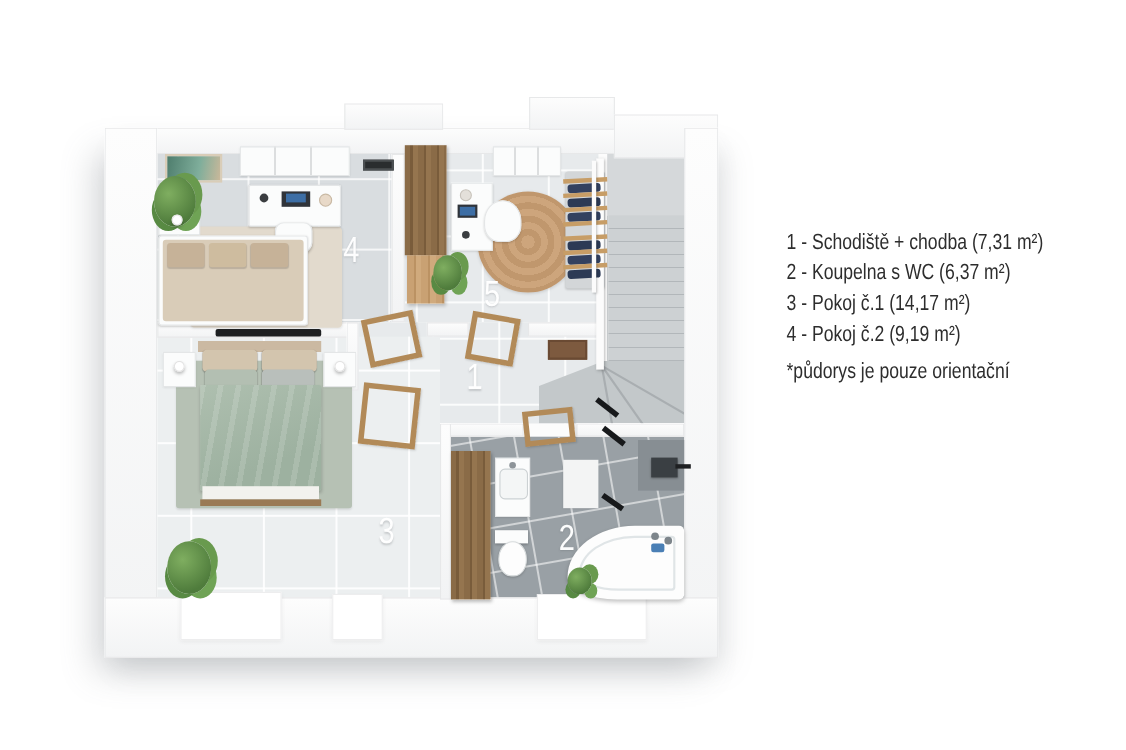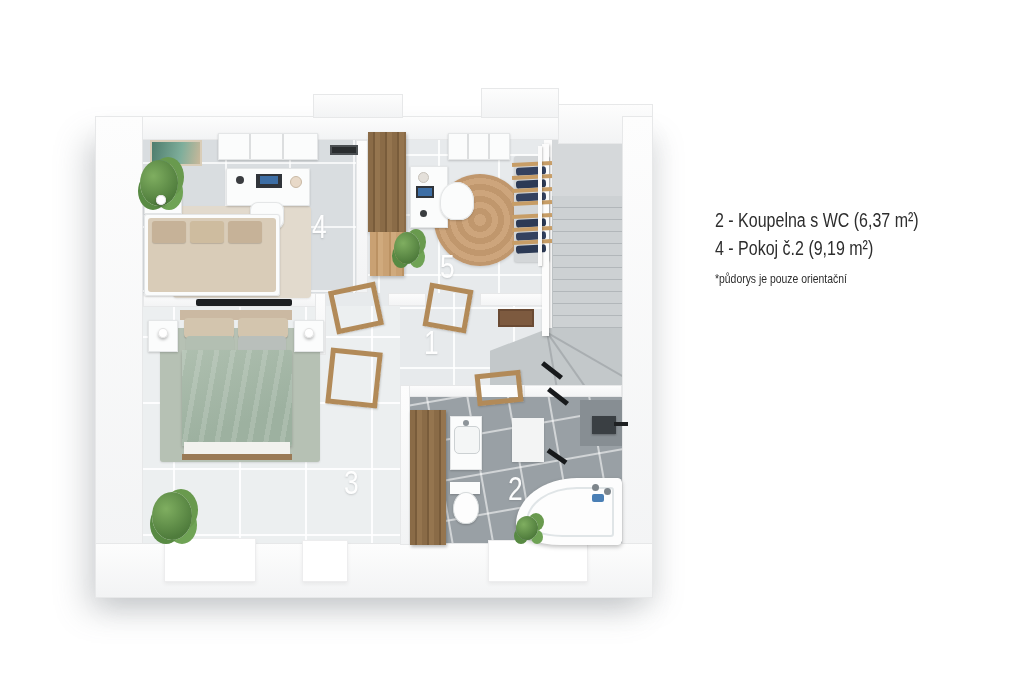--- a/index.html
+++ b/index.html
@@ -43,21 +43,21 @@
   .roomlabel{z-index:9;color:rgba(255,255,255,.97);font-size:33px;font-weight:500;line-height:1;
      text-shadow:0 1px 2px rgba(90,95,100,.25);}
   .cx{display:inline-block;transform:scaleX(.8);transform-origin:0 50%;white-space:nowrap;}
   .cx9{display:inline-block;transform:scaleX(.88);transform-origin:0 50%;white-space:nowrap;}
   
   #legend{position:absolute;left:715px;top:206px;width:260px;color:#2d2d2d;}
   #floor-title{font-size:31px;font-weight:400;margin:0 0 13px 0;}
   #legend-heading{font-size:24px;font-weight:400;margin:0 0 19px 0;}
   .legend-item{font-size:20px;font-weight:400;line-height:28px;list-style:none;margin:0;padding:0;}
   #legend-list{margin:0;padding:0;}
-  #legend-footnote{font-size:13px;margin-top:9px;}
+  #legend-footnote{font-size:20px;margin-top:9px;}
   
   .steps{background:repeating-linear-gradient(to bottom,#cdd1d3 0 11px,#b2b7ba 11px 12px);}
 </style>
 </head>
 <body>
 
 <div id="plan">
   <div class="abs shadowbase"></div>
 
   <div class="abs floor tiles-big" style="left:55px;top:52px;width:213px;height:153px;"></div>
@@ -200,17 +200,19 @@
 
   <div class="abs roomlabel" style="left:336px;top:238px;"><span class="cx">1</span></div>
   <div class="abs roomlabel" style="left:420px;top:384px;"><span class="cx">2</span></div>
   <div class="abs roomlabel" style="left:256px;top:378px;"><span class="cx">3</span></div>
   <div class="abs roomlabel" style="left:224px;top:122px;"><span class="cx">4</span></div>
   <div class="abs roomlabel" style="left:352px;top:162px;"><span class="cx">5</span></div>
 </div>
 
 <div id="legend">
   <ul id="legend-list">
+    <li class="legend-item"><span class="cx">1 - Schodiště + chodba (7,31 m²)</span></li>
     <li class="legend-item"><span class="cx">2 - Koupelna s WC (6,37 m²)</span></li>
+    <li class="legend-item"><span class="cx">3 - Pokoj č.1 (14,17 m²)</span></li>
     <li class="legend-item"><span class="cx">4 - Pokoj č.2 (9,19 m²)</span></li>
   </ul>
   <div id="legend-footnote"><span class="cx">*půdorys je pouze orientační</span></div>
 </div>
 
 </body></html>

